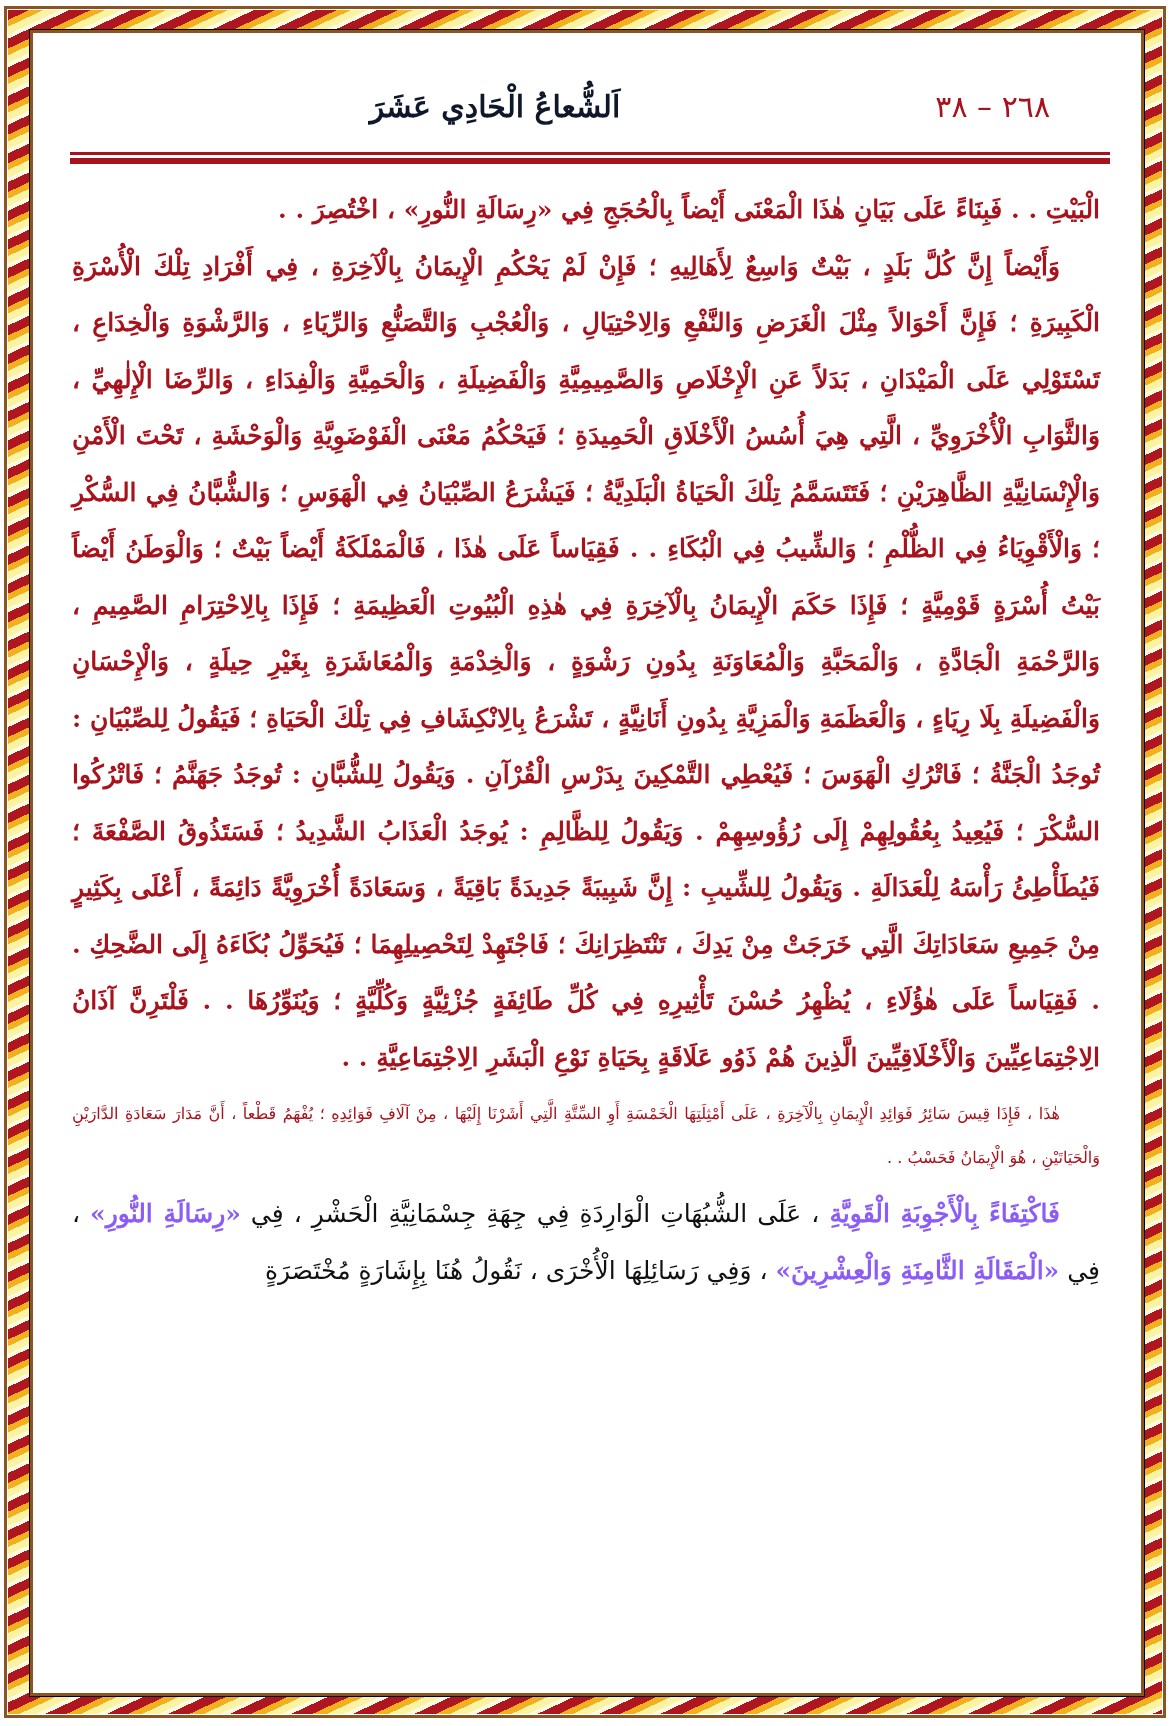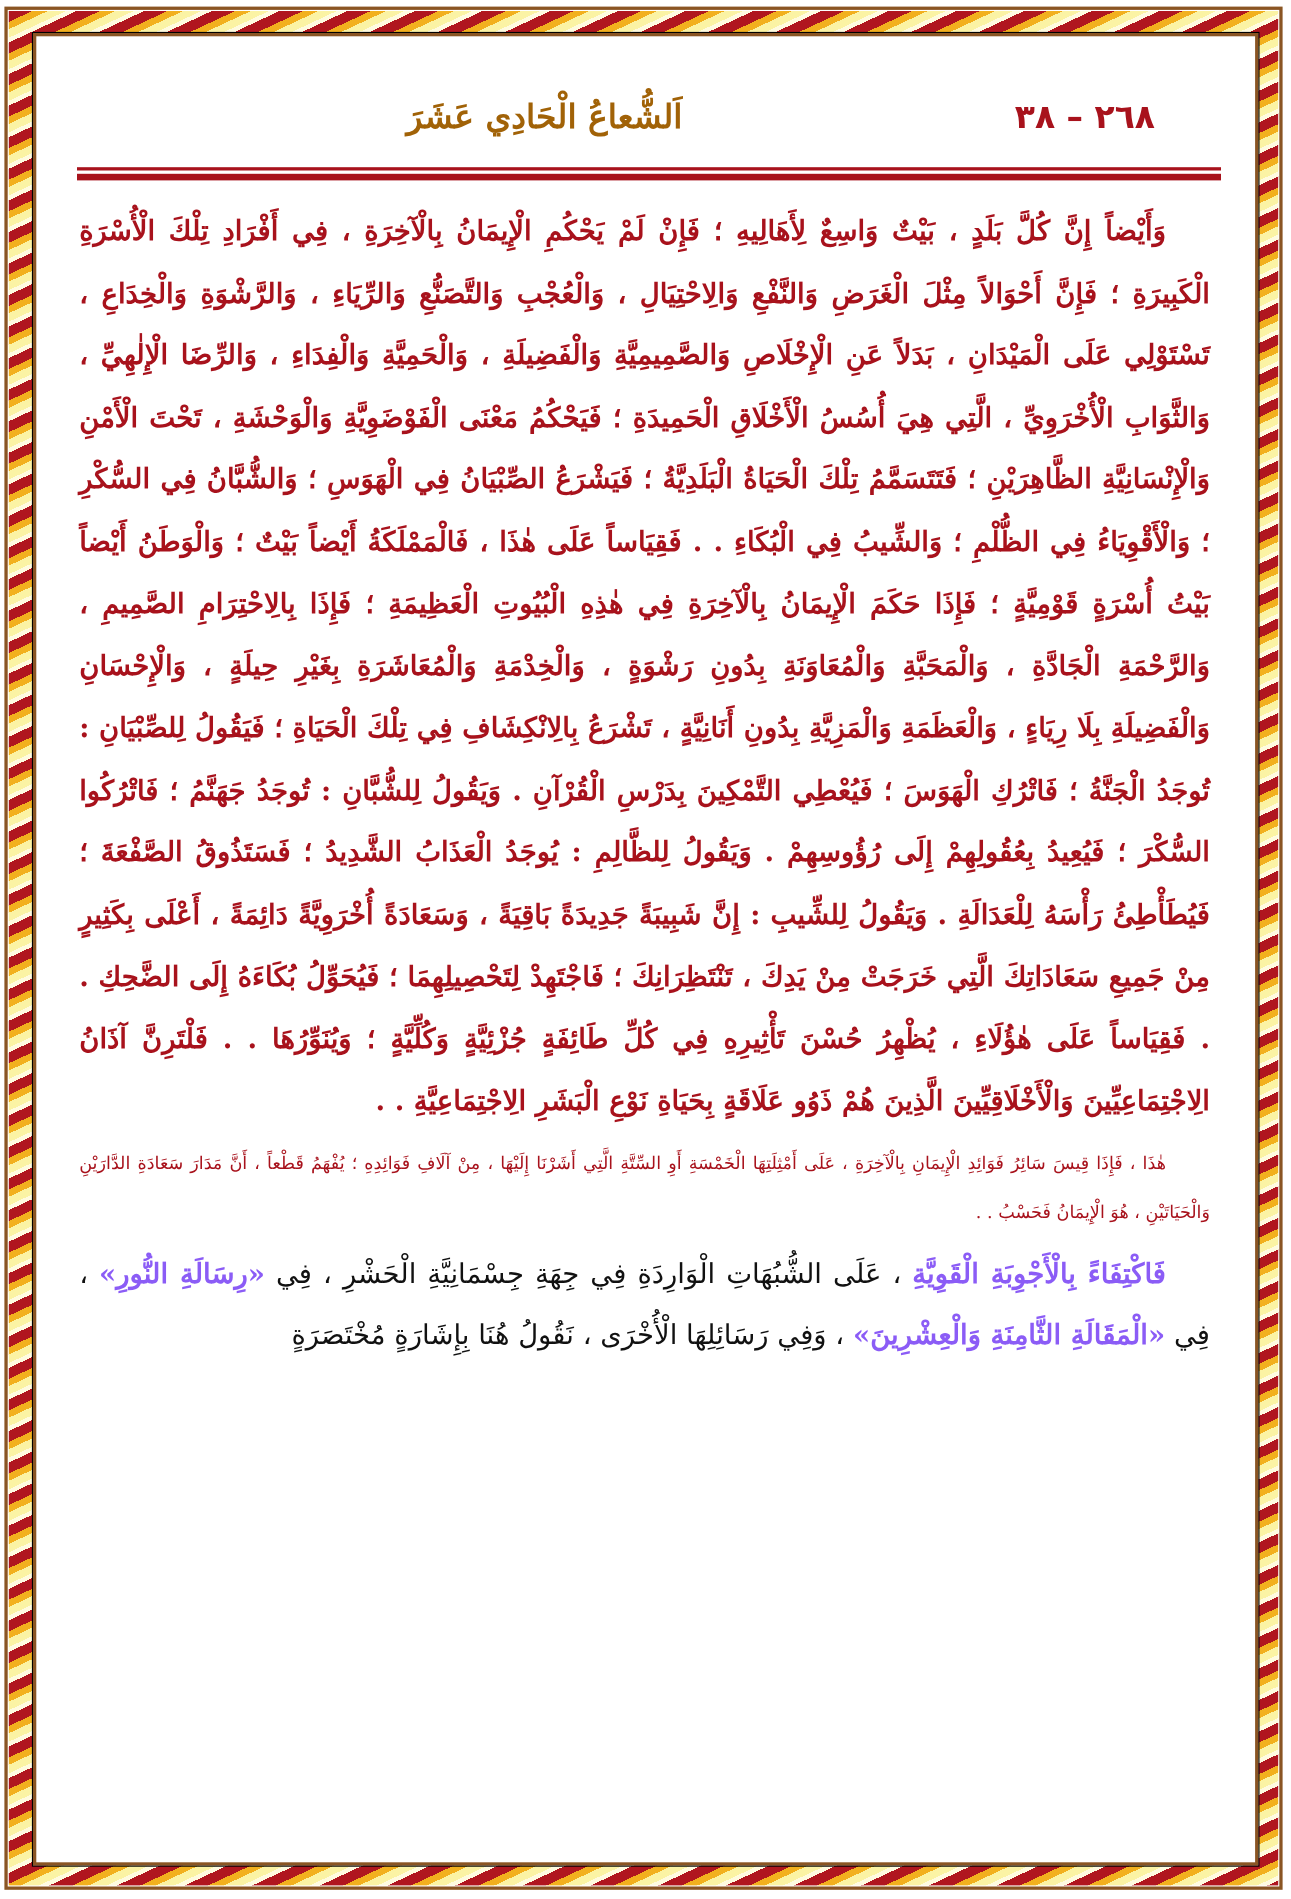--- a/index.html
+++ b/index.html
@@ -23,25 +23,25 @@
     position: absolute; left: 60px; top: 70px; width: 1050px;
     direction: rtl;
     font-family: "DejaVu Serif", serif;
     color: #a8121c;
   }
   .header {
     position: relative; height: 72px;
     display: flex; align-items: center; justify-content: space-between;
   }
   .page-num {
-    font-family: "DejaVu Sans", sans-serif; font-weight: bold;
+    font-family: "DejaVu Sans", sans-serif; font-weight: normal;
     font-size: 30px; color: #a8121c; margin-right: 60px;
   }
   .chapter-title {
-    font-size: 30px; font-weight: bold; color: #a16207;
+    font-size: 30px; font-weight: bold; color: #0f172a;
     position: absolute; left: 0; right: 0; text-align: center; margin-right: 180px;
   }
   .rule-thin { margin-left: 10px; margin-right: 0; height: 3px; background: #a8121c; margin-top: 10px; }
   .rule-thick { margin-left: 10px; height: 6px; background: #a8121c; margin-top: 3px; }
   .body-text { margin-top: 18px; padding: 0 10px 0 12px; }
   .para {
     font-size: 25px; line-height: 56.5px; font-weight: bold;
     text-align: justify; text-align-last: right; margin: 0;
   }
   .para.indent { text-indent: 40px; }
@@ -61,19 +61,20 @@
 
 <div class="page">
   <div class="header">
     <span class="page-num">٢٦٨ – ٣٨</span>
     <span class="chapter-title">اَلشُّعاعُ الْحَادِي عَشَرَ</span>
   </div>
   <div class="rule-thin"></div>
   <div class="rule-thick"></div>
 
   <div class="body-text">
+    <p class="para">الْبَيْتِ . . فَبِنَاءً عَلَى بَيَانِ هٰذَا الْمَعْنَى أَيْضاً بِالْحُجَجِ فِي «رِسَالَةِ النُّورِ» ، اخْتُصِرَ . .</p>
     <p class="para indent">وَأَيْضاً إِنَّ كُلَّ بَلَدٍ ، بَيْتٌ وَاسِعٌ لِأَهَالِيهِ ؛ فَإِنْ لَمْ يَحْكُمِ الْإِيمَانُ بِالْآخِرَةِ ، فِي أَفْرَادِ تِلْكَ الْأُسْرَةِ الْكَبِيرَةِ ؛ فَإِنَّ أَحْوَالاً مِثْلَ الْغَرَضِ وَالنَّفْعِ وَالِاحْتِيَالِ ، وَالْعُجْبِ وَالتَّصَنُّعِ وَالرِّيَاءِ ، وَالرَّشْوَةِ وَالْخِدَاعِ ، تَسْتَوْلِي عَلَى الْمَيْدَانِ ، بَدَلاً عَنِ الْإِخْلَاصِ وَالصَّمِيمِيَّةِ وَالْفَضِيلَةِ ، وَالْحَمِيَّةِ وَالْفِدَاءِ ، وَالرِّضَا الْإِلٰهِيِّ ، وَالثَّوَابِ الْأُخْرَوِيِّ ، الَّتِي هِيَ أُسُسُ الْأَخْلَاقِ الْحَمِيدَةِ ؛ فَيَحْكُمُ مَعْنَى الْفَوْضَوِيَّةِ وَالْوَحْشَةِ ، تَحْتَ الْأَمْنِ وَالْإِنْسَانِيَّةِ الظَّاهِرَيْنِ ؛ فَتَتَسَمَّمُ تِلْكَ الْحَيَاةُ الْبَلَدِيَّةُ ؛ فَيَشْرَعُ الصِّبْيَانُ فِي الْهَوَسِ ؛ وَالشُّبَّانُ فِي السُّكْرِ ؛ وَالْأَقْوِيَاءُ فِي الظُّلْمِ ؛ وَالشِّيبُ فِي الْبُكَاءِ . . فَقِيَاساً عَلَى هٰذَا ، فَالْمَمْلَكَةُ أَيْضاً بَيْتٌ ؛ وَالْوَطَنُ أَيْضاً بَيْتُ أُسْرَةٍ قَوْمِيَّةٍ ؛ فَإِذَا حَكَمَ الْإِيمَانُ بِالْآخِرَةِ فِي هٰذِهِ الْبُيُوتِ الْعَظِيمَةِ ؛ فَإِذَا بِالِاحْتِرَامِ الصَّمِيمِ ، وَالرَّحْمَةِ الْجَادَّةِ ، وَالْمَحَبَّةِ وَالْمُعَاوَنَةِ بِدُونِ رَشْوَةٍ ، وَالْخِدْمَةِ وَالْمُعَاشَرَةِ بِغَيْرِ حِيلَةٍ ، وَالْإِحْسَانِ وَالْفَضِيلَةِ بِلَا رِيَاءٍ ، وَالْعَظَمَةِ وَالْمَزِيَّةِ بِدُونِ أَنَانِيَّةٍ ، تَشْرَعُ بِالِانْكِشَافِ فِي تِلْكَ الْحَيَاةِ ؛ فَيَقُولُ لِلصِّبْيَانِ : تُوجَدُ الْجَنَّةُ ؛ فَاتْرُكِ الْهَوَسَ ؛ فَيُعْطِي التَّمْكِينَ بِدَرْسِ الْقُرْآنِ . وَيَقُولُ لِلشُّبَّانِ : تُوجَدُ جَهَنَّمُ ؛ فَاتْرُكُوا السُّكْرَ ؛ فَيُعِيدُ بِعُقُولِهِمْ إِلَى رُؤُوسِهِمْ . وَيَقُولُ لِلظَّالِمِ : يُوجَدُ الْعَذَابُ الشَّدِيدُ ؛ فَسَتَذُوقُ الصَّفْعَةَ ؛ فَيُطَأْطِئُ رَأْسَهُ لِلْعَدَالَةِ . وَيَقُولُ لِلشِّيبِ : إِنَّ شَبِيبَةً جَدِيدَةً بَاقِيَةً ، وَسَعَادَةً أُخْرَوِيَّةً دَائِمَةً ، أَعْلَى بِكَثِيرٍ مِنْ جَمِيعِ سَعَادَاتِكَ الَّتِي خَرَجَتْ مِنْ يَدِكَ ، تَنْتَظِرَانِكَ ؛ فَاجْتَهِدْ لِتَحْصِيلِهِمَا ؛ فَيُحَوِّلُ بُكَاءَهُ إِلَى الضَّحِكِ . . فَقِيَاساً عَلَى هٰؤُلَاءِ ، يُظْهِرُ حُسْنَ تَأْثِيرِهِ فِي كُلِّ طَائِفَةٍ جُزْئِيَّةٍ وَكُلِّيَّةٍ ؛ وَيُنَوِّرُهَا . . فَلْتَرِنَّ آذَانُ الِاجْتِمَاعِيِّينَ وَالْأَخْلَاقِيِّينَ الَّذِينَ هُمْ ذَوُو عَلَاقَةٍ بِحَيَاةِ نَوْعِ الْبَشَرِ الِاجْتِمَاعِيَّةِ . .</p>
     <p class="para small">هٰذَا ، فَإِذَا قِيسَ سَائِرُ فَوَائِدِ الْإِيمَانِ بِالْآخِرَةِ ، عَلَى أَمْثِلَتِهَا الْخَمْسَةِ أَوِ السِّتَّةِ الَّتِي أَشَرْنَا إِلَيْهَا ، مِنْ آلَافِ فَوَائِدِهِ ؛ يُفْهَمُ قَطْعاً ، أَنَّ مَدَارَ سَعَادَةِ الدَّارَيْنِ وَالْحَيَاتَيْنِ ، هُوَ الْإِيمَانُ فَحَسْبُ . .</p>
     <p class="para mixed">
       <span class="red">فَاكْتِفَاءً بِالْأَجْوِبَةِ الْقَوِيَّةِ</span><span> ، عَلَى الشُّبُهَاتِ الْوَارِدَةِ فِي جِهَةِ جِسْمَانِيَّةِ الْحَشْرِ ، فِي </span><span class="red">«رِسَالَةِ النُّورِ»</span><span> ، فِي </span><span class="red">«الْمَقَالَةِ الثَّامِنَةِ وَالْعِشْرِينَ»</span><span> ، وَفِي رَسَائِلِهَا الْأُخْرَى ، نَقُولُ هُنَا بِإِشَارَةٍ مُخْتَصَرَةٍ</span>
     </p>
   </div>
 </div>
 
 </body></html>

